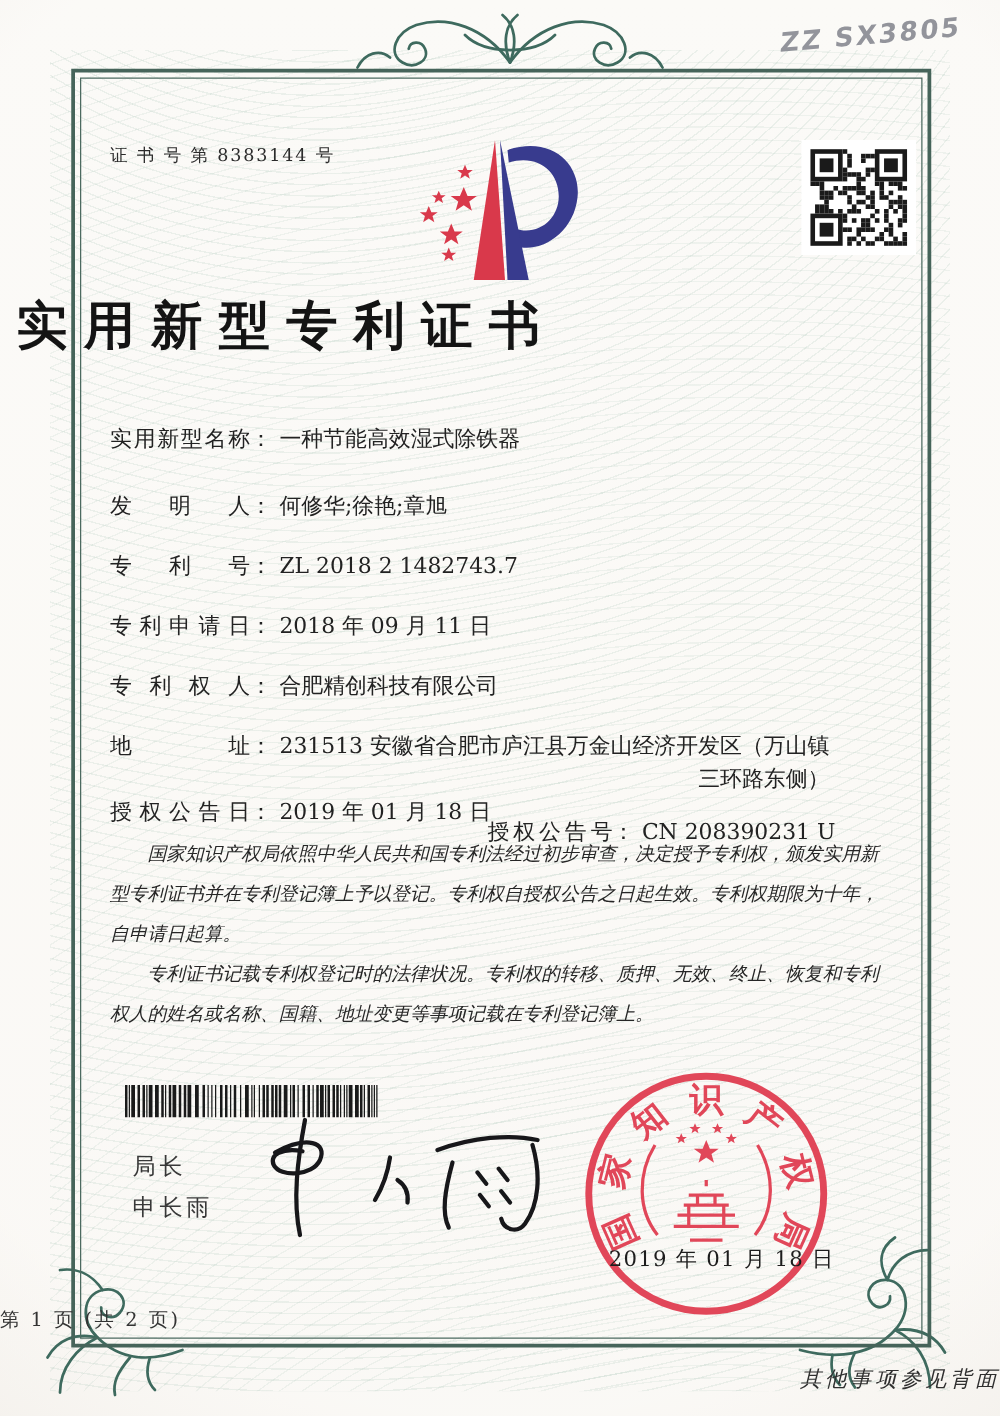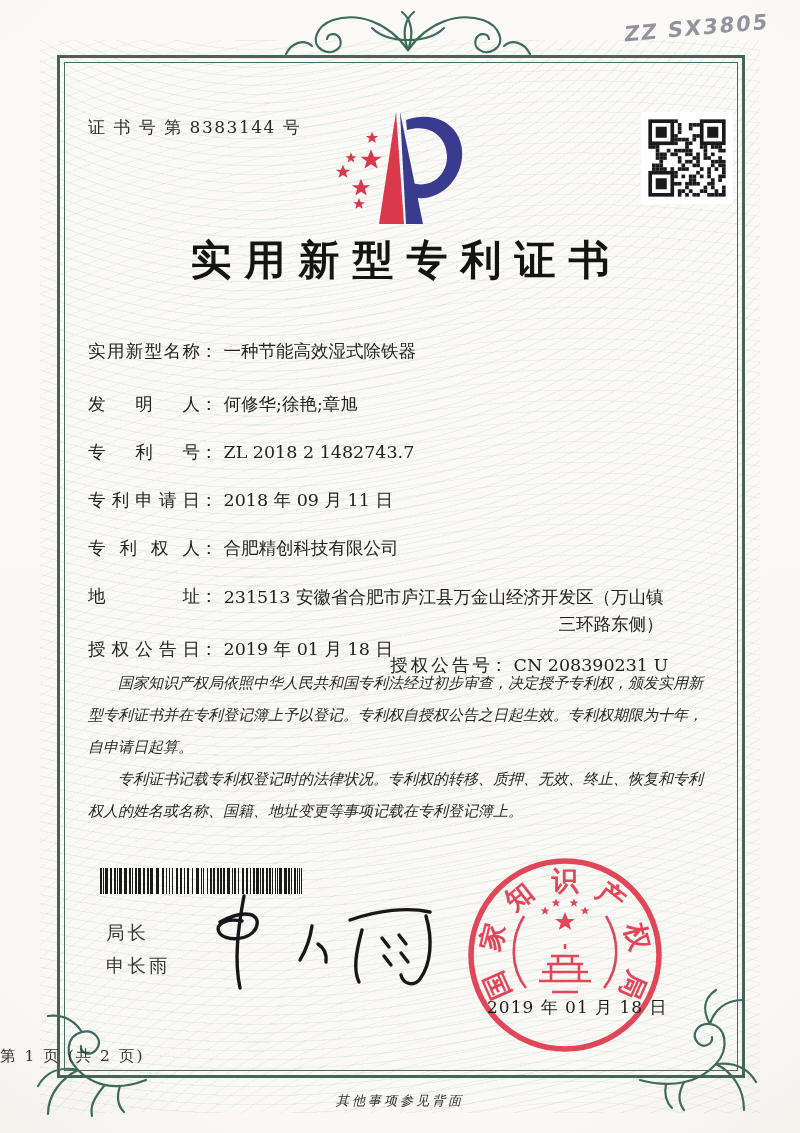--- a/index.html
+++ b/index.html
@@ -12,37 +12,37 @@
   .waves{position:absolute;left:40px;top:40px;right:40px;bottom:20px;pointer-events:none;
     background:
       repeating-radial-gradient(120% 90% at 30% -40%, rgba(150,185,168,.16) 0 1px, transparent 1px 8px),
       repeating-radial-gradient(130% 90% at 75% 150%, rgba(150,185,168,.13) 0 1px, transparent 1px 10px);}
   
   .frame-outer{position:absolute;left:57px;top:55px;width:688px;height:1023px;border:3px solid #46645a;box-sizing:border-box;}
   .frame-inner{position:absolute;left:4px;top:4px;right:4px;bottom:4px;border:1px solid #4c6a60;}
   .abs{position:absolute;}
   .pencil{left:624px;top:16px;font-family:"DejaVu Sans","Liberation Sans",sans-serif;
     color:#81838c;font-size:21px;letter-spacing:2px;transform:rotate(-5deg) skewX(-10deg);font-weight:600;opacity:.85;}
-  .certno{left:88px;top:116px;font-size:17px;color:#2b2b2b;letter-spacing:1.5px;}
-  .title{left:0;top:233px;width:800px;text-align:center;font-size:41px;color:#141414;
+  .certno{left:88px;top:116px;font-size:14px;color:#2b2b2b;letter-spacing:1.5px;}
+  .title{left:0;top:233px;width:800px;font-size:41px;color:#141414;
     letter-spacing:13px;text-indent:13px;font-weight:600;}
   .row{left:88px;font-size:17.5px;color:#222;}
   .lab{display:inline-block;width:112px;text-align:justify;text-align-last:justify;vertical-align:top;}
   .val{padding-left:6px;}
   .valwrap{display:inline-block;width:440px;line-height:27px;vertical-align:top;padding-left:6px;text-align:right;}
   .pair2{position:absolute;left:302px;top:16px;white-space:nowrap;}
   .pair2 .lab{width:100px;}
   .paras{left:88px;top:667px;width:628px;font-size:15px;line-height:32px;color:#262626;
     font-style:italic;}
   .paras p{margin:0;text-indent:2em;}
   .officer{left:106px;font-family:"DejaVu Sans","Liberation Sans",sans-serif;font-size:18.5px;
     color:#383838;letter-spacing:3px;}
   .sealdate{left:487px;top:996px;font-size:17px;color:#1d1d1d;letter-spacing:1px;z-index:6;}
   .pageinfo{left:0;top:1046px;width:800px;font-size:15.5px;color:#333;letter-spacing:2px;}
-  .backnote{left:0;top:1092px;width:800px;text-align:center;font-size:13px;color:#2f2f2f;
+  .backnote{left:0;top:1092px;width:800px;text-align:right;font-size:17px;color:#2f2f2f;
     font-style:italic;letter-spacing:3px;}
   svg{display:block;}
 </style>
 </head>
 <body>
 
 <div id="page">
 
   <div class="waves"></div>
 

